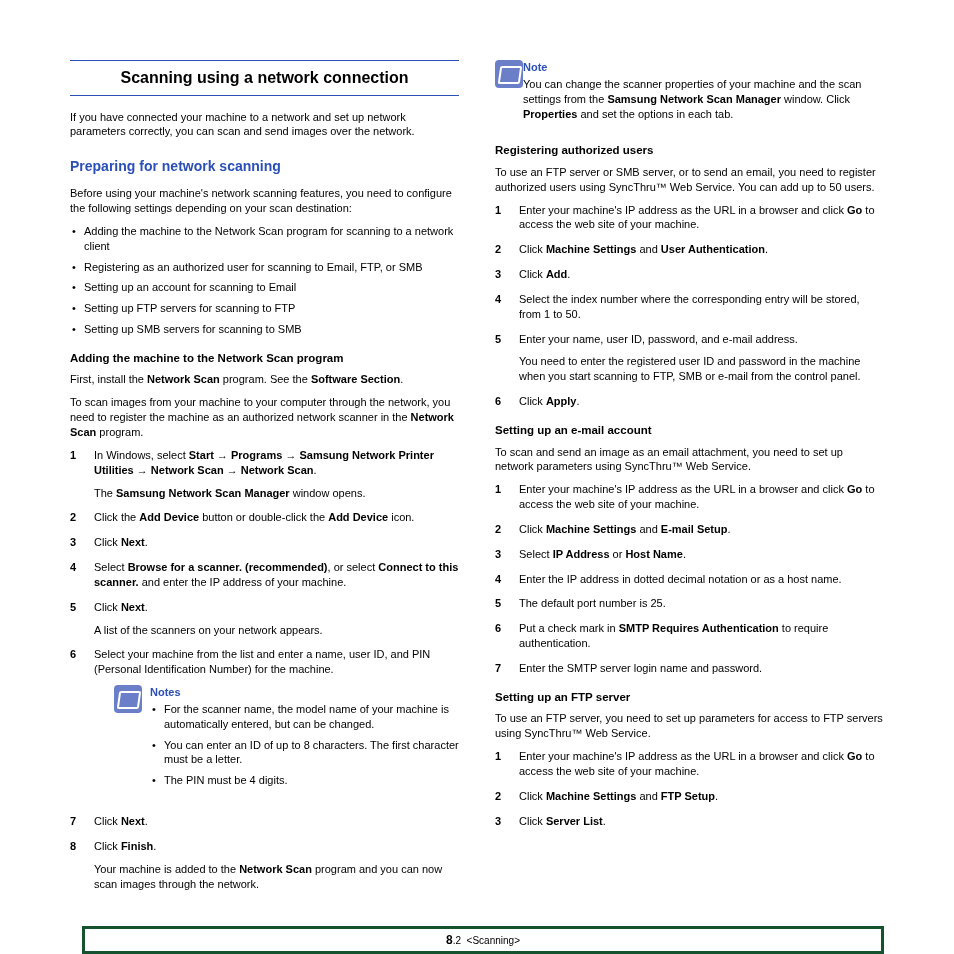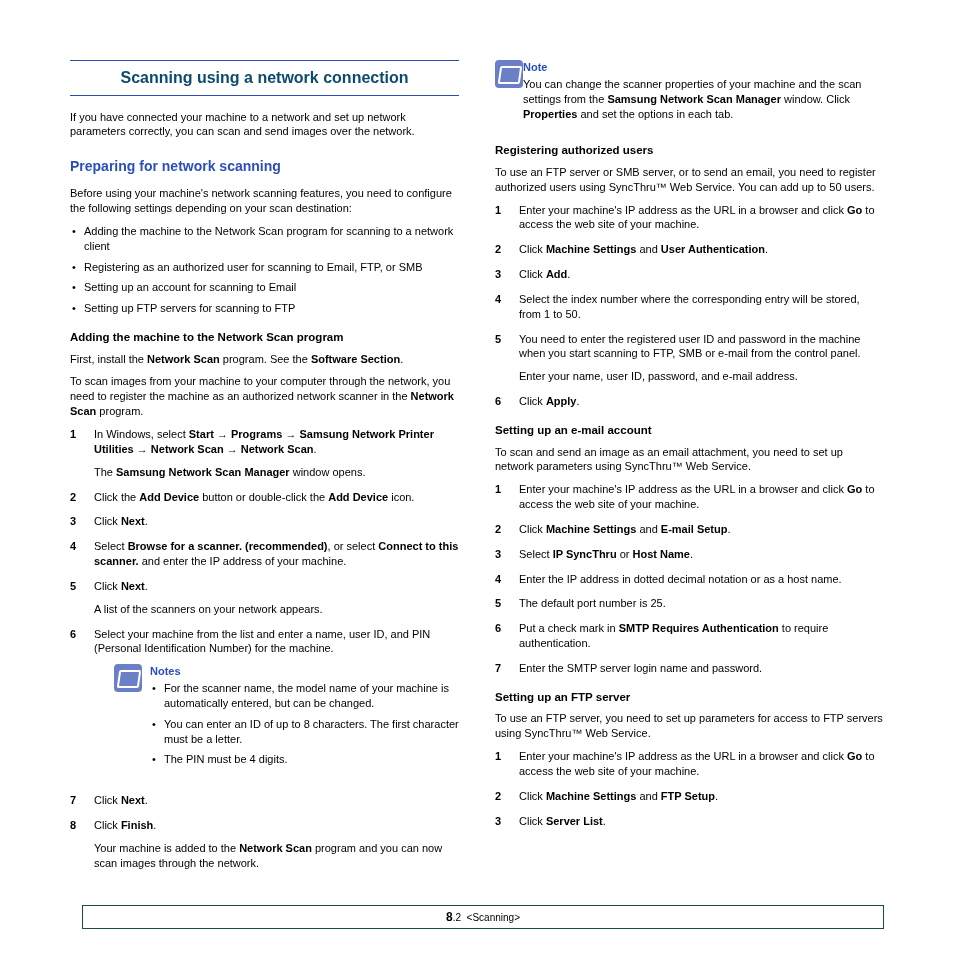--- a/index.html
+++ b/index.html
@@ -15,21 +15,21 @@
   }
   .columns {
     display: flex;
     gap: 36px;
   }
   .col {
     flex: 1;
     min-width: 0;
   }
   .main-title {
-    color: #0c4a6e;
+    color: #000000;
     font-size: 16px;
     font-weight: bold;
     text-align: center;
     border-top: 1.5px solid #2b4fb8;
     border-bottom: 1px solid #2b4fb8;
     padding: 6px 0;
     margin-bottom: 14px;
   }
   .sub-title {
     color: #2b4fb8;
@@ -108,21 +108,21 @@
   .note-title {
     color: #2b4fb8;
     font-weight: bold;
     margin-bottom: 2px;
   }
   .note-content { flex: 1; }
   .note-content ul.bullets { padding-left: 14px; margin-bottom: 0; }
   b { font-weight: bold; }
   .arrow { font-family: Arial; }
   .footer-wrap {
-    border: 1px solid #14532d;
+    border: 3px solid #14532d;
     padding: 3px 0;
     margin-top: 24px;
     text-align: center;
     font-size: 10px;
     margin-left: 12px;
   }
   .pg-num { font-weight: bold; font-size: 12px; }
 </style>
 </head>
 <body>
@@ -133,20 +133,21 @@
     <div class="main-title">Scanning using a network connection</div>
     <p>If you have connected your machine to a network and set up network parameters correctly, you can scan and send images over the network.</p>
 
     <div class="sub-title">Preparing for network scanning</div>
     <p>Before using your machine's network scanning features, you need to configure the following settings depending on your scan destination:</p>
     <ul class="bullets">
       <li>Adding the machine to the Network Scan program for scanning to a network client</li>
       <li>Registering as an authorized user for scanning to Email, FTP, or SMB</li>
       <li>Setting up an account for scanning to Email</li>
       <li>Setting up FTP servers for scanning to FTP</li>
+      <li>Setting up SMB servers for scanning to SMB</li>
     </ul>
 
     <div class="h3">Adding the machine to the Network Scan program</div>
     <p>
       <span>First, install the </span><b>Network Scan</b><span> program. See the </span><b>Software Section</b><span>.</span>
     </p>
     <p>
       <span>To scan images from your machine to your computer through the network, you need to register the machine as an authorized network scanner in the </span><b>Network Scan</b><span> program.</span>
     </p>
 
@@ -237,22 +238,22 @@
             <p><span>Click </span><b>Add</b><span>.</span></p>
           </div>
         </li>
       <li>
           <div>
             <p>Select the index number where the corresponding entry will be stored, from 1 to 50.</p>
           </div>
         </li>
       <li>
           <div>
+            <p>Enter your name, user ID, password, and e-mail address.</p>
             <p>You need to enter the registered user ID and password in the machine when you start scanning to FTP, SMB or e-mail from the control panel.</p>
-            <p>Enter your name, user ID, password, and e-mail address.</p>
           </div>
         </li>
       <li>
           <div>
             <p><span>Click </span><b>Apply</b><span>.</span></p>
           </div>
         </li>
     </ol>
 
     <div class="h3">Setting up an e-mail account</div>
@@ -263,21 +264,21 @@
             <p><span>Enter your machine's IP address as the URL in a browser and click </span><b>Go</b><span> to access the web site of your machine.</span></p>
           </div>
         </li>
       <li>
           <div>
             <p><span>Click </span><b>Machine Settings</b><span> and </span><b>E-mail Setup</b><span>.</span></p>
           </div>
         </li>
       <li>
           <div>
-            <p><span>Select </span><b>IP SyncThru</b><span> or </span><b>Host Name</b><span>.</span></p>
+            <p><span>Select </span><b>IP Address</b><span> or </span><b>Host Name</b><span>.</span></p>
           </div>
         </li>
       <li>
           <div>
             <p>Enter the IP address in dotted decimal notation or as a host name.</p>
           </div>
         </li>
       <li>
           <div>
             <p>The default port number is 25.</p>

